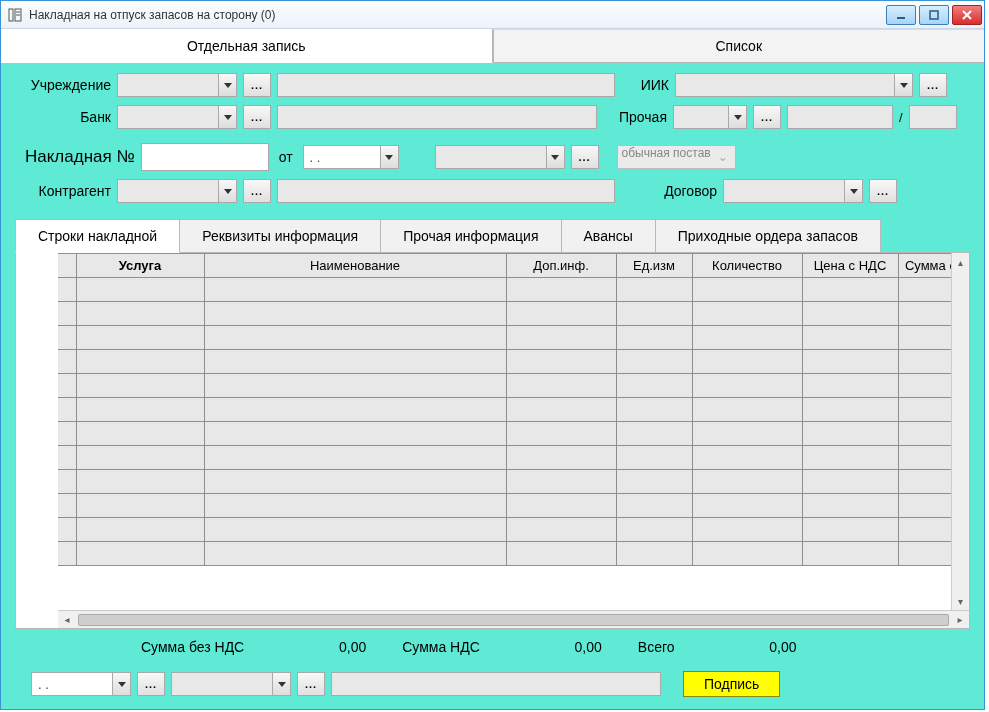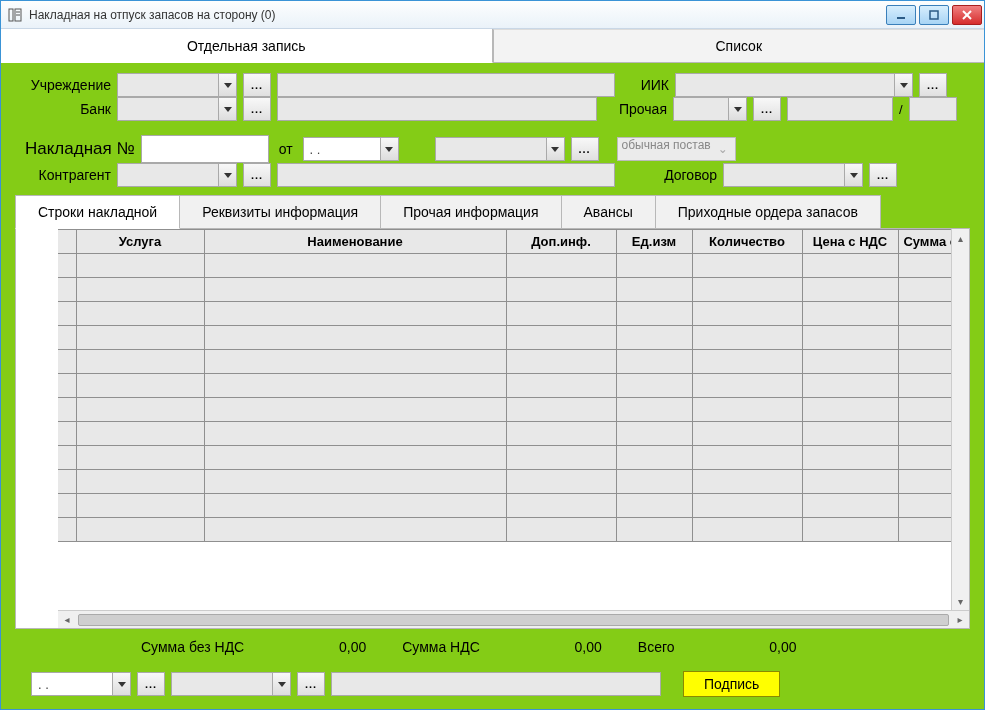--- a/index.html
+++ b/index.html
@@ -8,21 +8,21 @@
   font-size: 13px;
   background: #fff;
   width: 989px;
   height: 712px;
   overflow: hidden;
 }
 .window {
   width: 985px;
   height: 710px;
   border: 1px solid #3a93d6;
-  background: #84cc16;
+  background: #5eead4;
   position: relative;
   display: flex;
   flex-direction: column;
 }
 .titlebar {
   height: 28px;
   background: linear-gradient(#fdfefe, #eaf2f9);
   border-bottom: 1px solid #c9d7e6;
   display: flex;
   align-items: center;
@@ -60,21 +60,21 @@
   border-bottom-color: #fff;
   border-right: 1px solid #b8b8b8;
 }
 .top-tab:not(.active){
   border-left:1px solid #b8b8b8;
   border-top:1px solid #dcdcdc;
   text-align:center;
 }
 
 .form-area { padding: 10px 14px 4px 14px; }
-.row { display:flex; align-items:center; gap: 6px;}
+.row { display:flex; align-items:center; margin-bottom: 8px; gap: 6px;}
 .lbl { text-align:right; display:inline-block; font-size: 14px; }
 .sel {
   height: 24px;
   border: 1px solid #a9a9a9;
   background: #e8e8e8;
   display:inline-flex;
   align-items:center;
   position:relative;
 }
 .sel .caret {
@@ -162,21 +162,21 @@
   border: 1px solid #8f8f8f;
   height: 24px;
   font-size:13px;
   font-weight:normal;
   background:#e8e8e8;
   text-align:center;
   overflow:hidden;
 }
 table.grid th {
   background:#e8e8e8;
-  font-weight:bold;
+  font-weight:normal;
 }
 table.grid th:first-child, table.grid td:first-child { border-left:none;}
 table.grid th.usluga { font-weight:bold; }
 
 .vscroll {
   width:18px;
   background:#f0f0f0;
   border-left:1px solid #ccc;
   display:flex;flex-direction:column;align-items:center;
 }

